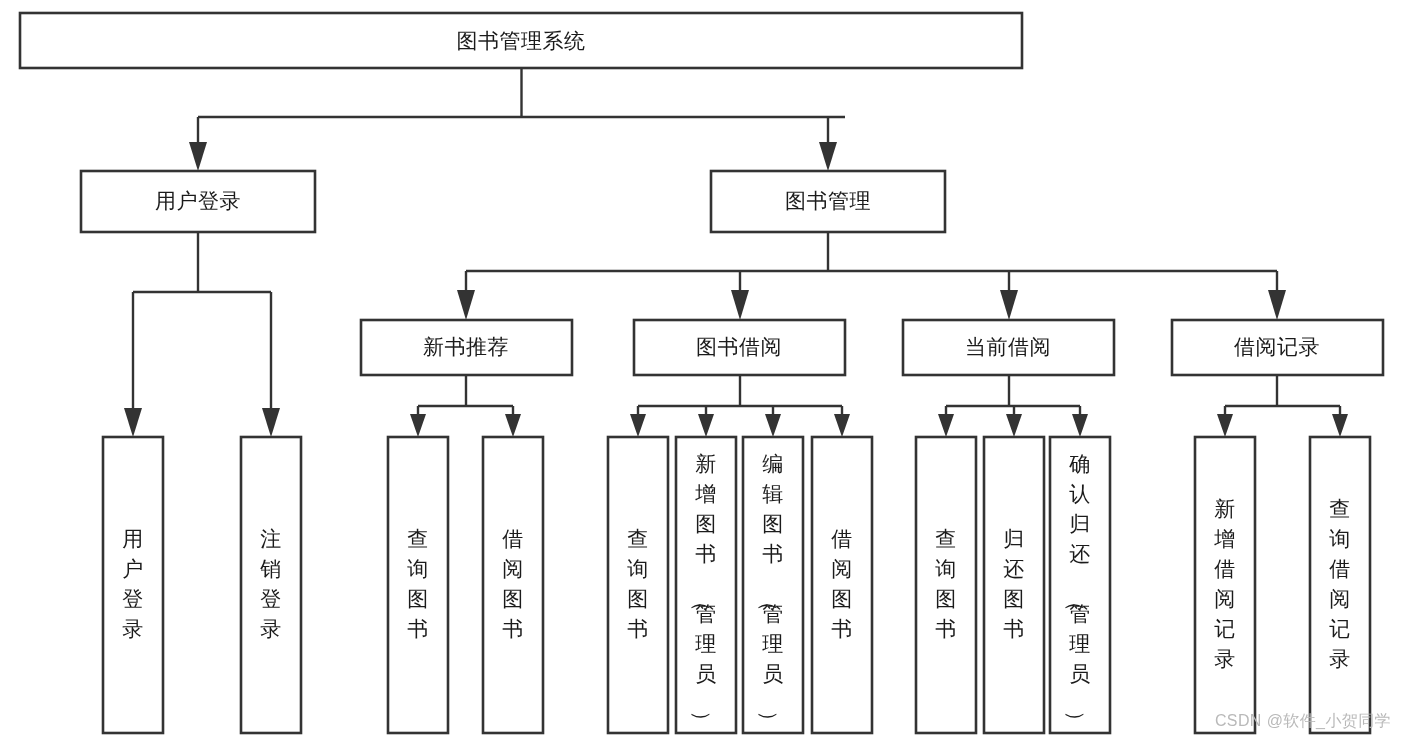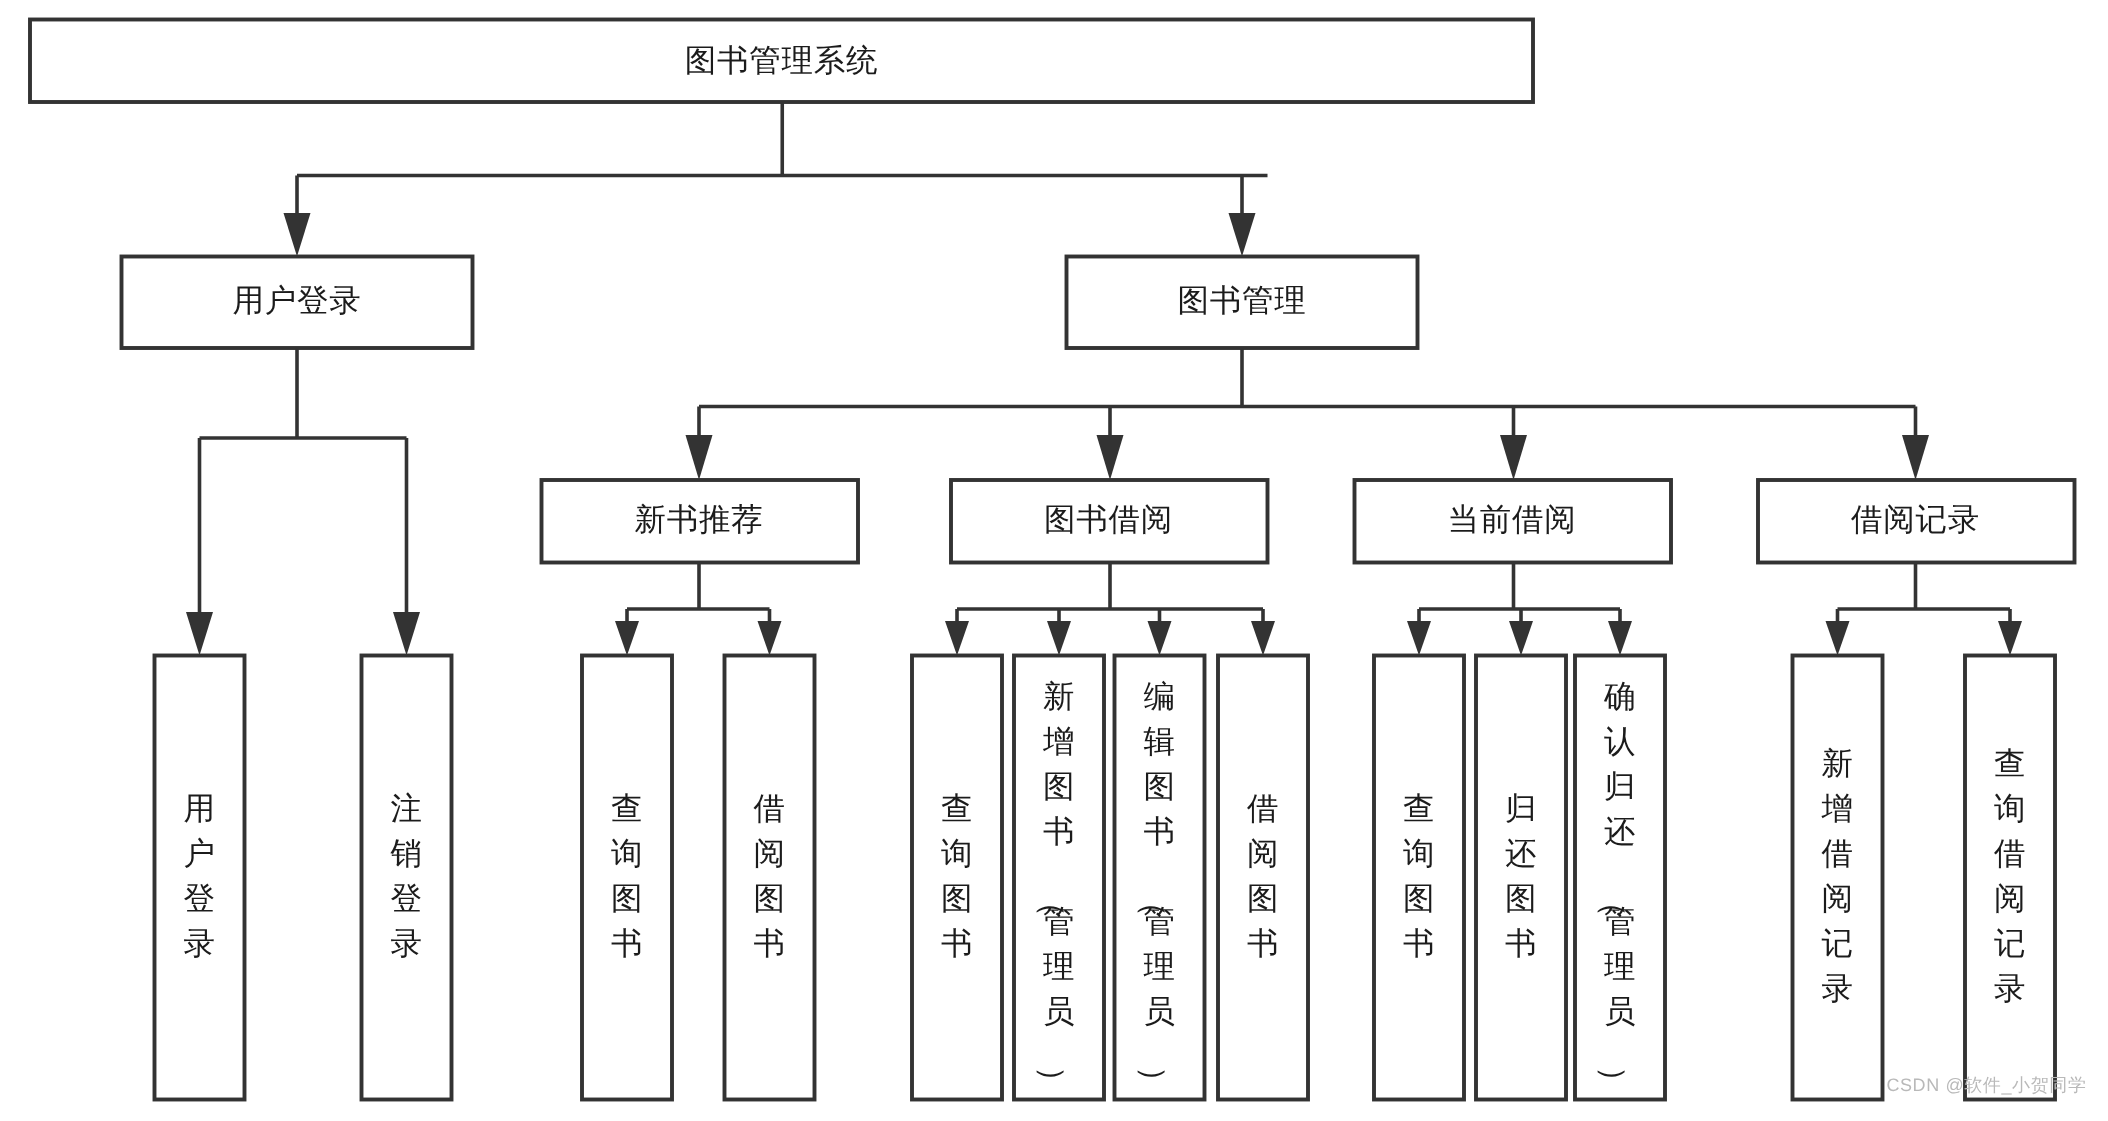--- a/index.html
+++ b/index.html
@@ -58,21 +58,21 @@
     fill: #1b1b1b;
     text-anchor: middle;
     dominant-baseline: middle;
     letter-spacing: 0.5px;
   }
   .watermark-text {
     position: absolute;
     right: 14px;
     bottom: 6px;
     font-family: "Liberation Sans", "DejaVu Sans", sans-serif;
-    font-size: 12px;
+    font-size: 16px;
     color: #b9b9b9;
     white-space: nowrap;
     user-select: none;
     letter-spacing: 0.4px;
   }
 </style>
 </head>
 <body>
 
 <div id="diagram-root">

